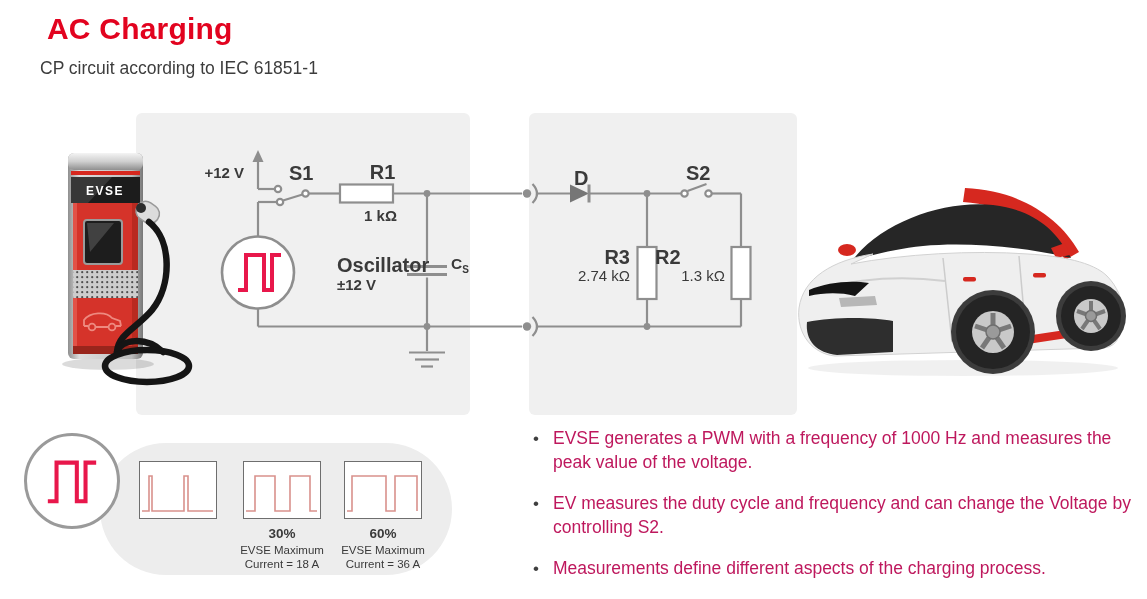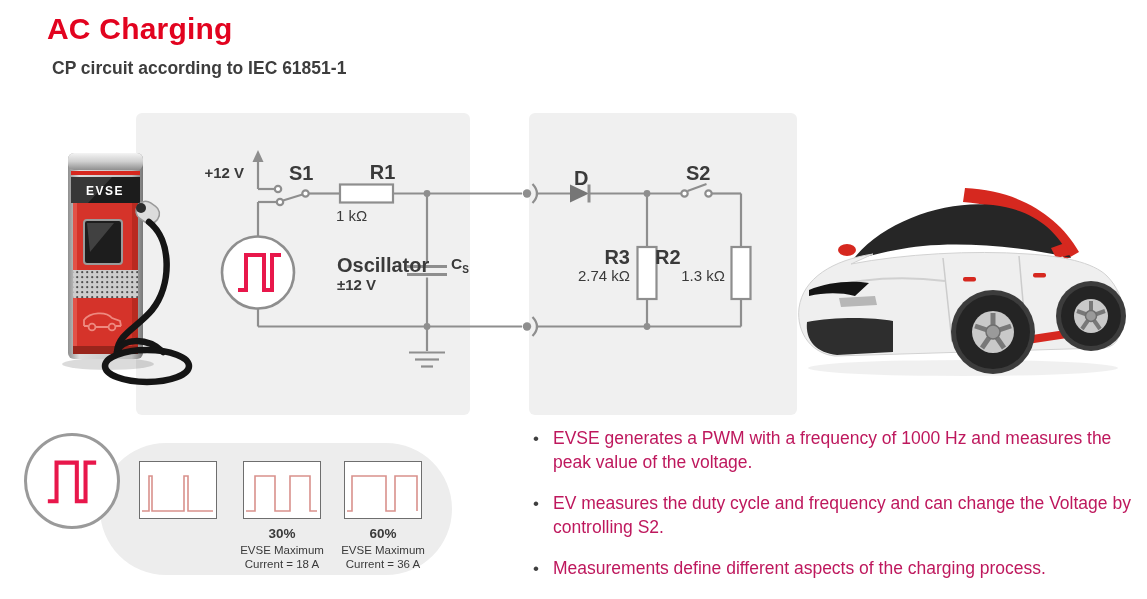--- a/index.html
+++ b/index.html
@@ -2,36 +2,36 @@
 <html><head>
 <meta charset="utf-8">
 <style>
   html,body{margin:0;padding:0;background:#ffffff;}
   .stage{
     position:relative;width:1147px;height:599px;background:#ffffff;overflow:hidden;
     font-family:"Liberation Sans",sans-serif;color:#3c3c3c;
   }
   
   .title{position:absolute;left:47px;top:12px;font-size:30px;font-weight:bold;color:#e2031f;letter-spacing:.2px;}
-  .subtitle{position:absolute;left:52px;top:58px;font-size:17.5px;font-weight:bold;color:#3d3d3d;}
+  .subtitle{position:absolute;left:40px;top:58px;font-size:17.5px;font-weight:normal;color:#3d3d3d;}
   
   .panel{position:absolute;background:#f0f0f0;border-radius:6px;}
   .panel.left{left:136px;top:113px;width:334px;height:302px;}
   .panel.right{left:529px;top:113px;width:268px;height:302px;}
   
   .evse-svg{position:absolute;left:50px;top:140px;width:165px;height:260px;}
   .car-svg{position:absolute;left:793px;top:150px;width:337px;height:245px;}
   .circuit-svg{position:absolute;left:195px;top:145px;width:575px;height:235px;}
   
   .clabel{position:absolute;font-size:15px;color:#3a3a3a;white-space:nowrap;}
   .clabel.bold{font-weight:bold;font-size:20px;}
   .lab-supply{left:198px;top:164px;width:46px;text-align:right;font-weight:bold;}
   .lab-s1{left:289px;top:162px;}
   .lab-r1{left:356px;top:161px;width:53px;text-align:center;}
-  .lab-r1v{left:336px;top:207px;width:61px;text-align:left;}
+  .lab-r1v{left:336px;top:207px;width:61px;text-align:right;font-weight:bold;}
   .lab-osc{left:337px;top:254px;}
   .lab-oscv{left:337px;top:276px;font-weight:600;}
   .lab-cs{left:451px;top:255px;font-weight:bold;font-size:15.5px;}
   .lab-cs sub{font-size:10px;}
   .lab-d{left:574px;top:167px;}
   .lab-s2{left:686px;top:162px;}
   .lab-r3{left:560px;top:246px;width:70px;text-align:right;}
   .lab-r3v{left:545px;top:267px;width:85px;text-align:right;}
   .lab-r2{left:655px;top:246px;width:70px;}
   .lab-r2v{left:640px;top:267px;width:85px;text-align:right;}

